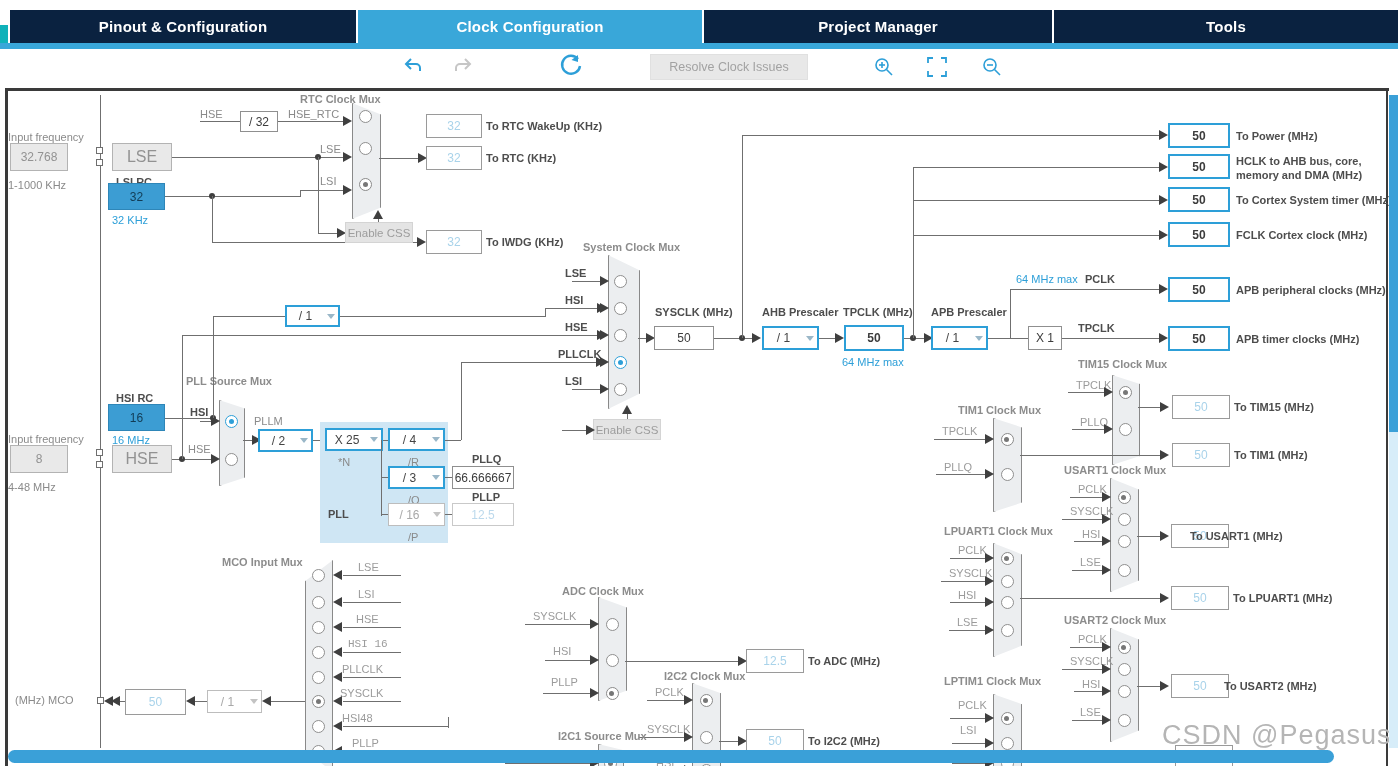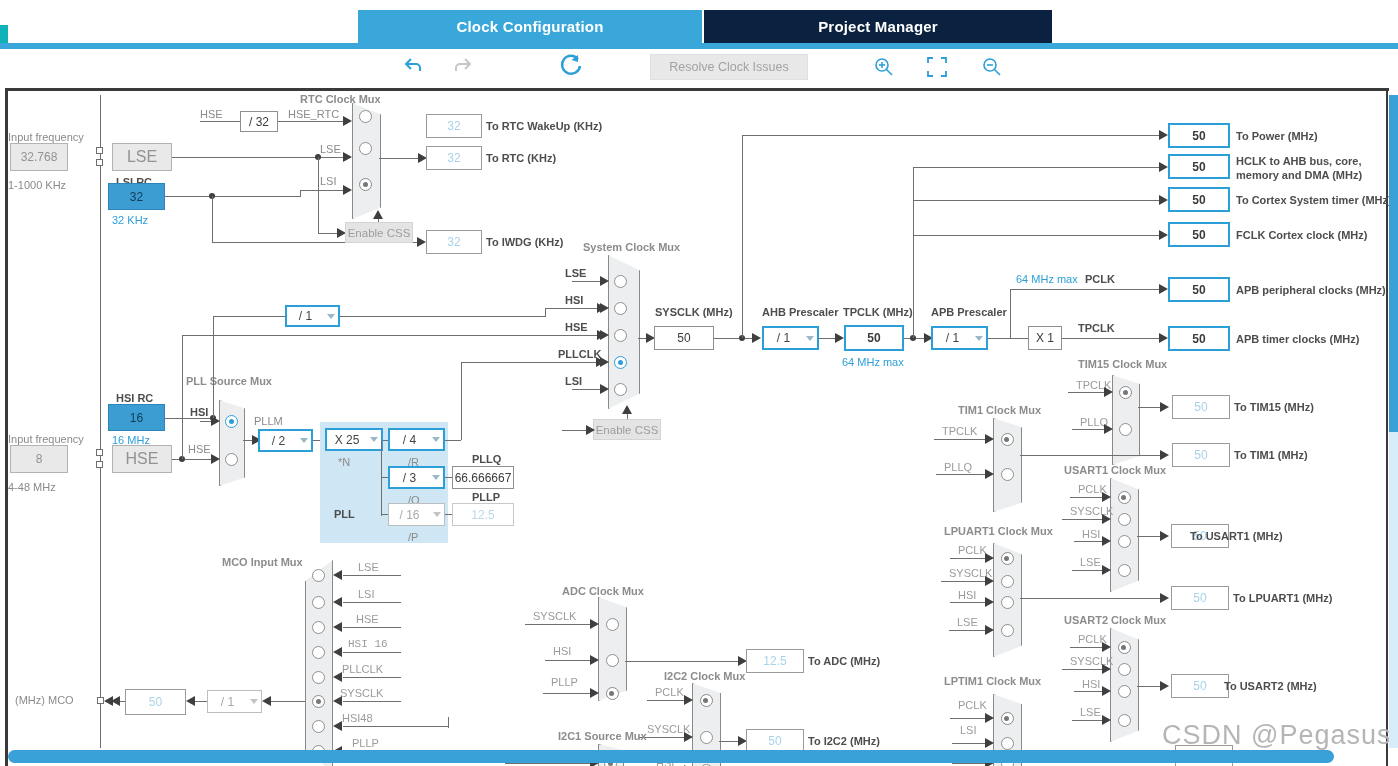--- a/index.html
+++ b/index.html
@@ -59,22 +59,24 @@
   .sb-v-track{position:absolute;left:1389px;top:432px;width:9px;height:316px;background:#d7edf9;}
   .sb-v{position:absolute;left:1389px;top:95px;width:9px;height:337px;background:#3aa0d8;}
   .sb-h{position:absolute;left:8px;top:750px;width:1326px;height:13px;background:#3aa0d8;border-radius:7px;}
 </style>
 </head>
 <body>
 
 <div id="stage">
 
   <div class="tealsq"></div>
+  <div class="tab tab-dark" style="left:10px;width:346px;">Pinout &amp; Configuration</div>
   <div class="tab tab-dark" style="left:704px;width:348px;">Project Manager</div>
   <div class="tab tab-active" style="left:358px;width:344px;">Clock Configuration</div>
+  <div class="tab tab-dark" style="left:1054px;width:344px;">Tools</div>
   <div class="tabstrip"></div>
 
   <div class="tbtn" style="left:402px;top:56px;">
     <svg width="22" height="20">
         <path d="M9 3 L4 8 L9 13" fill="none" stroke="#2d9fd8" stroke-width="2"></path>
         <path d="M4 8 H14 a4 4 0 0 1 4 4 v3" fill="none" stroke="#2d9fd8" stroke-width="2"></path>
       </svg>
   </div>
   <div class="tbtn" style="left:452px;top:56px;">
     <svg width="22" height="20">
@@ -244,21 +246,21 @@
           <i></i>
         </span>
       </div>
       <div class="lbl" style="left: 408px; top: 531px;">/P</div>
       <div class="lbl-o" style="left: 472px; top: 453px;">PLLQ</div>
       <div class="hl" style="left: 445px; top: 477px; width: 7px; height: 1px;"></div>
       <div class="vbox b-white" style="left: 452px; top: 466px; width: 62px; height: 23px;">66.666667</div>
       <div class="lbl-o" style="left: 472px; top: 491px;">PLLP</div>
       <div class="hl" style="left: 445px; top: 514px; width: 7px; height: 1px;"></div>
       <div class="vbox b-dis" style="left: 452px; top: 503px; width: 62px; height: 23px;">12.5</div>
-      <div class="lbl-o" style="left: 328px; top: 508px; margin-left: 6px;">PLL</div>
+      <div class="lbl-o" style="left: 328px; top: 508px;">PLL</div>
       <div class="hl" style="left: 445px; top: 440px; width: 16px; height: 1px;"></div>
       <div class="vl" style="left: 461px; top: 362px; width: 1px; height: 78px;"></div>
       <div class="hl" style="left: 461px; top: 362px; width: 136px; height: 1px;"></div>
       <div class="arR" style="left: 596px; top: 357px;"></div>
       <div class="lbl-t" style="left: 583px; top: 241px;">System Clock Mux</div>
       <div class="mux" style="left: 608px; top: 255px; width: 30px; height: 152px; clip-path: polygon(0px 0px, 100% 10%, 100% 90%, 0px 100%);"></div>
       <div class="lbl-o" style="left: 565px; top: 267px;">LSE</div>
       <div class="hl" style="left: 572px; top: 281px; width: 32px; height: 1px;"></div>
       <div class="arR" style="left: 600px; top: 276px;"></div>
       <div class="radio" style="left: 614px; top: 275px;"></div>

